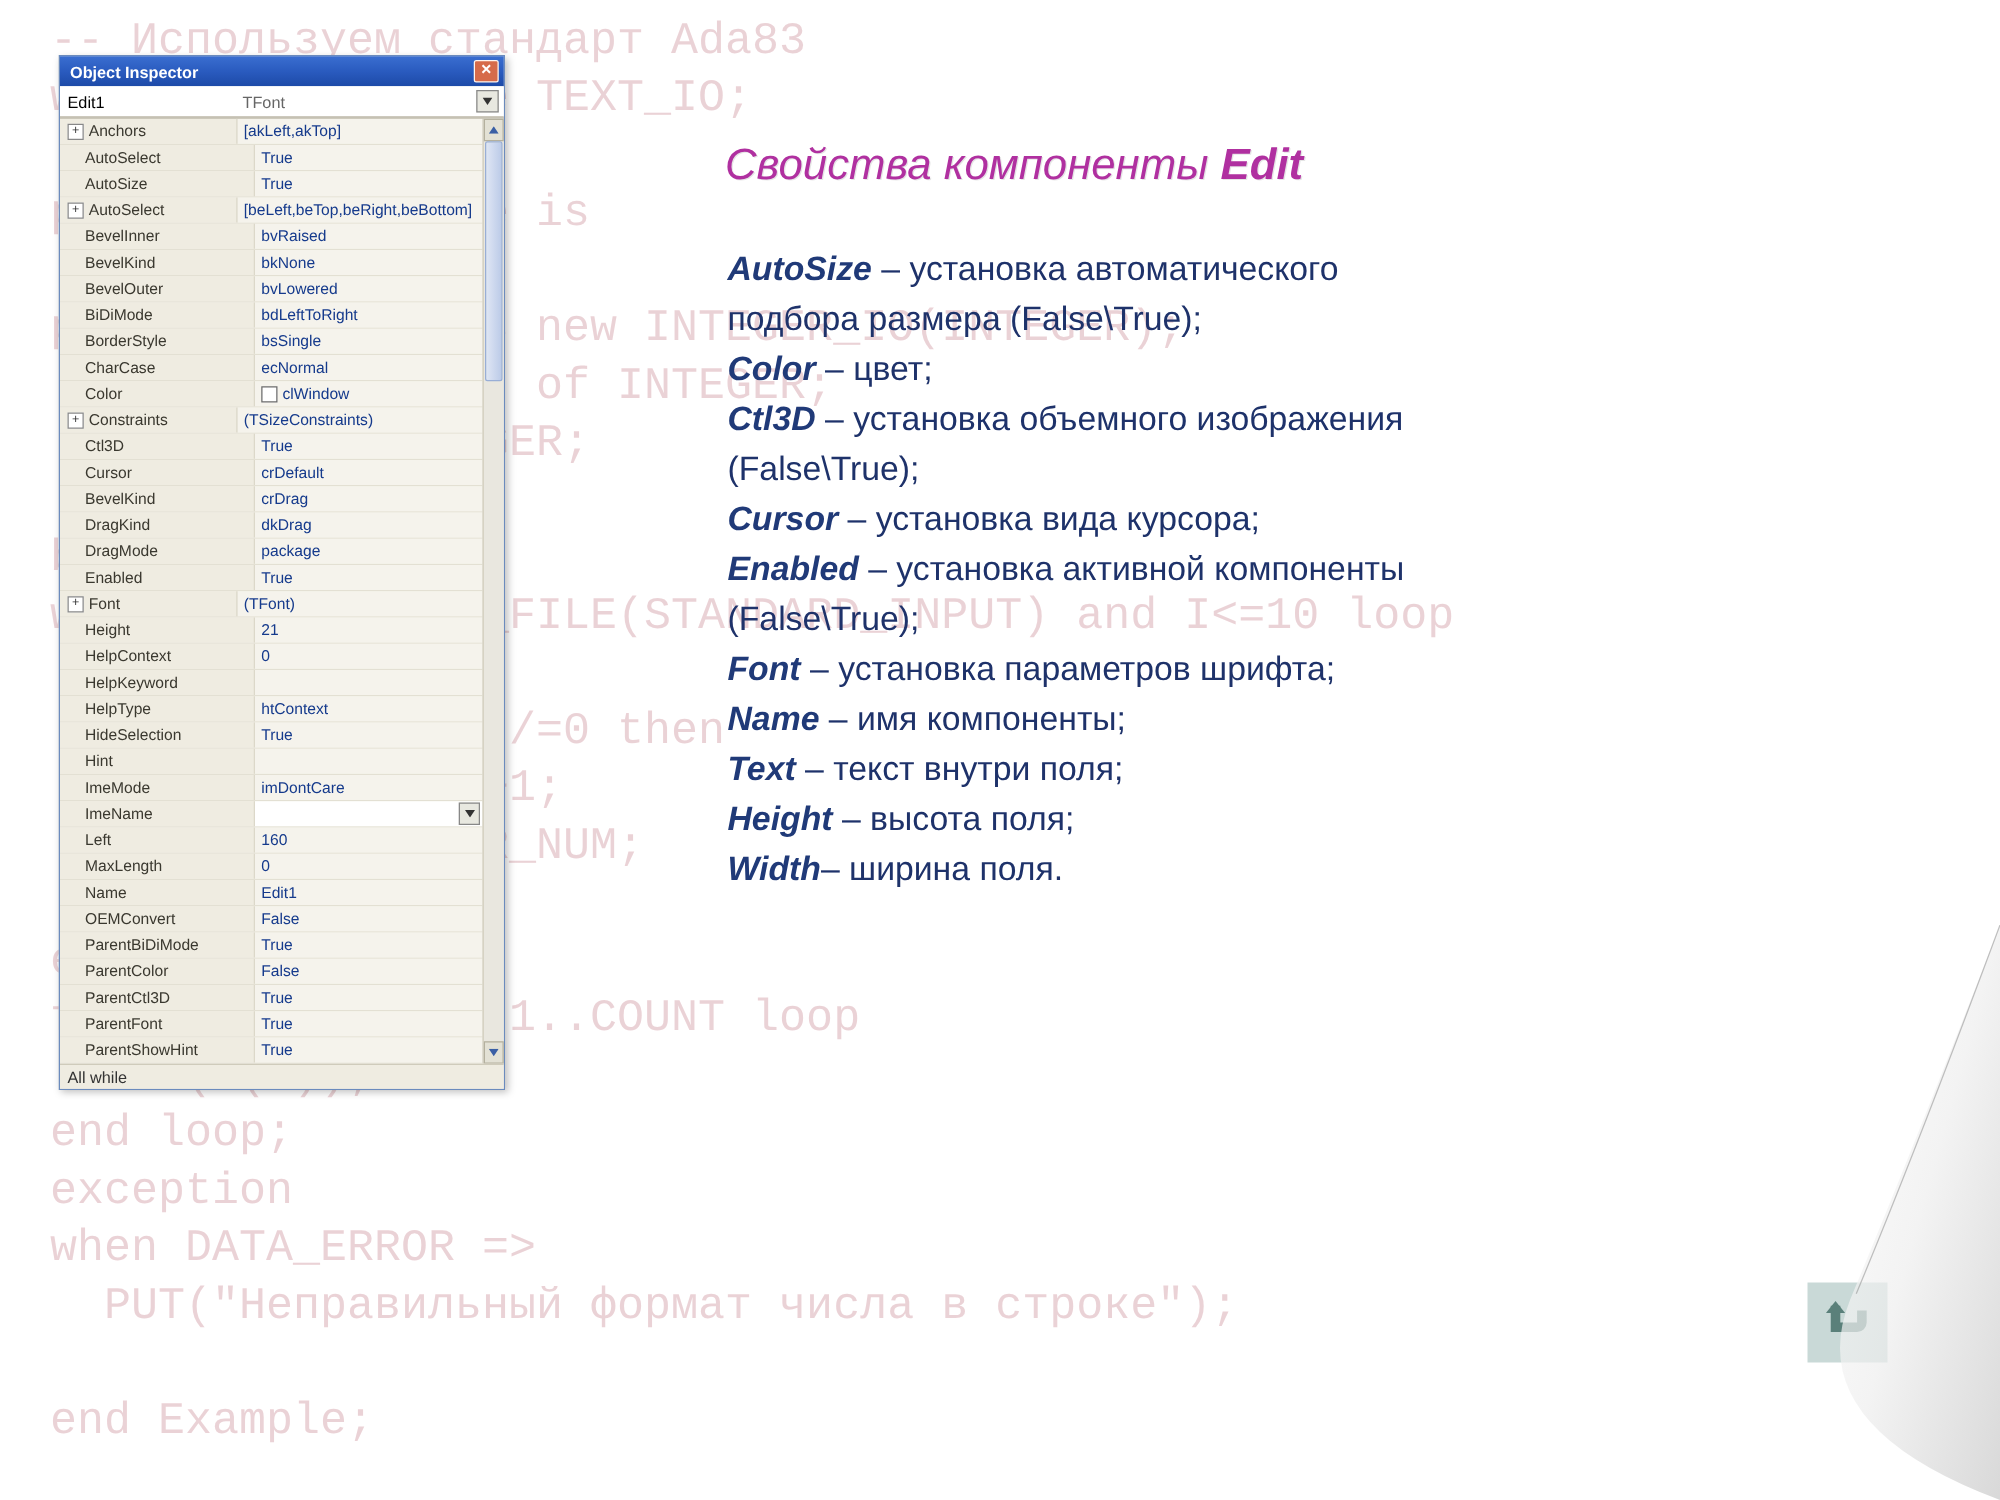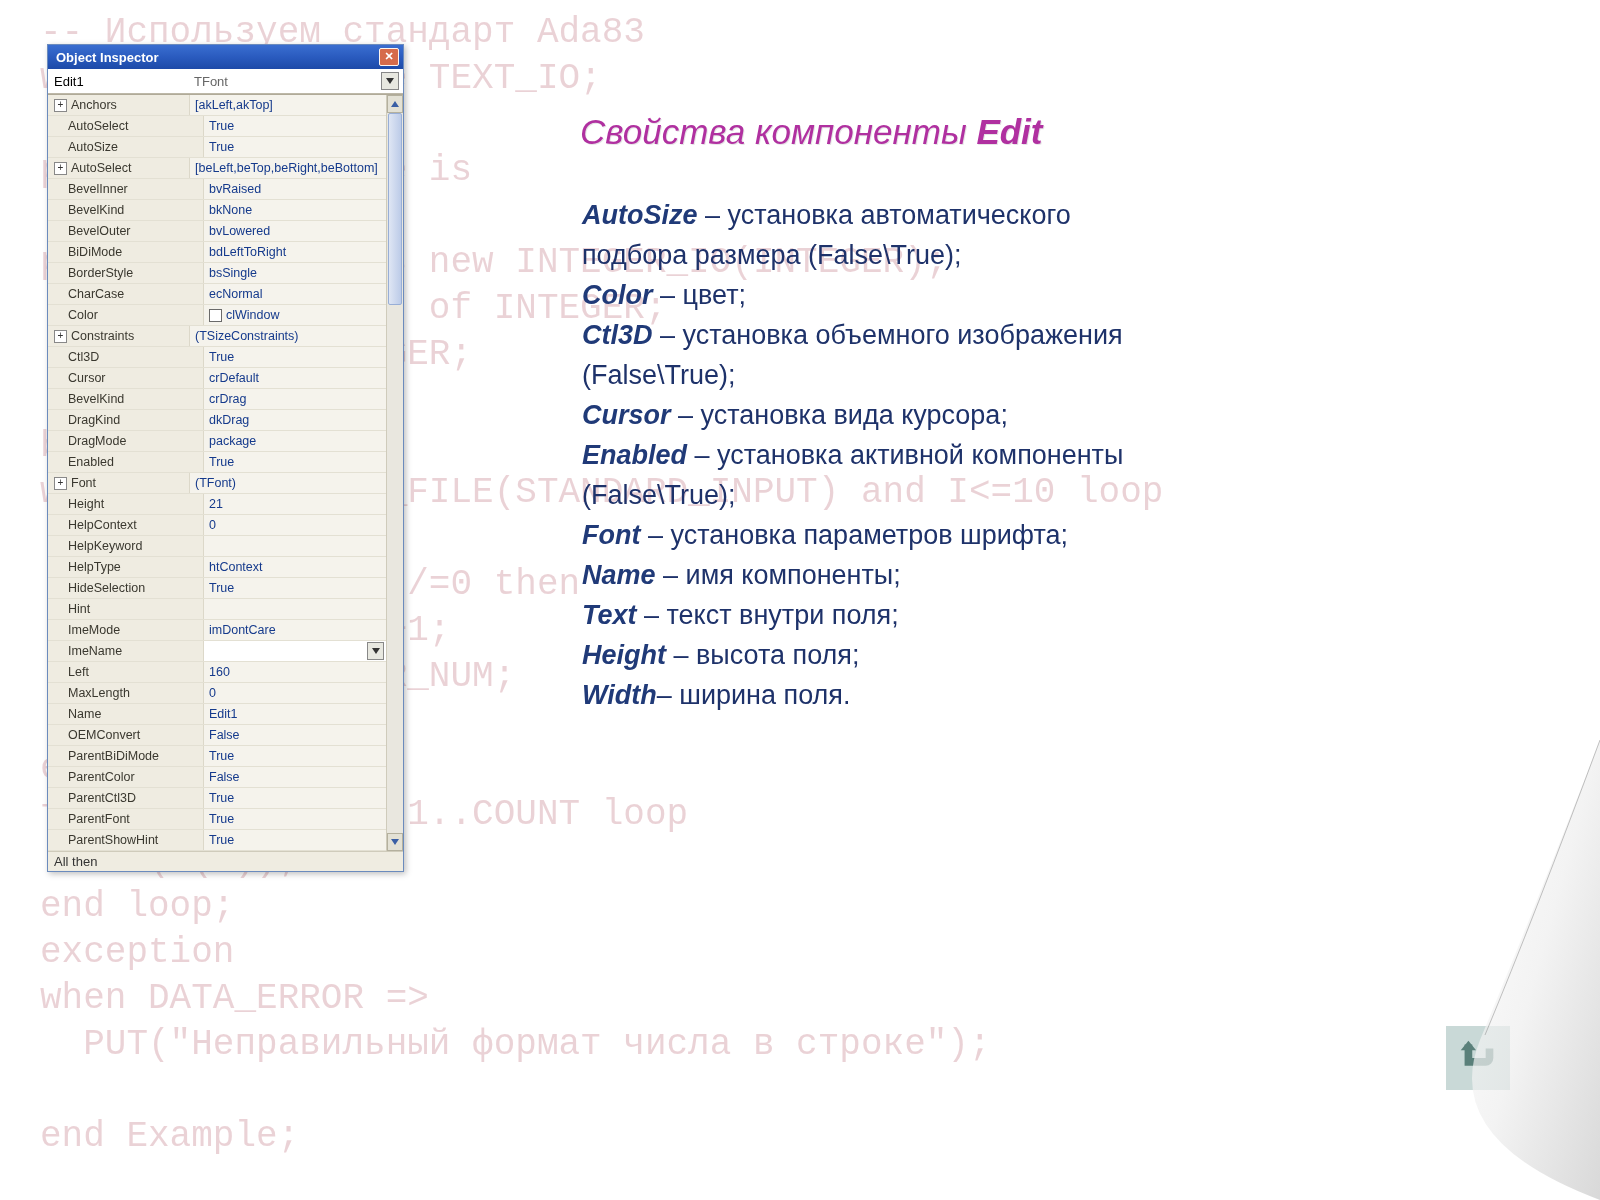--- a/index.html
+++ b/index.html
@@ -611,21 +611,21 @@
         <div class="scrollthumb"></div>
       </div>
       <div class="scrollbtn">
         <svg viewBox="0 0 8 6">
             <path d="M0 0 L8 0 L4 6 Z"></path>
           </svg>
       </div>
     </div>
   </div>
 
-  <div class="footer">All then</div>
+  <div class="footer">All while</div>
 </div>
 
 <div class="heading">
   <span>Свойства компоненты </span><span class="strong">Edit</span>
 </div>
 
 <div class="body" id="body-list"><span><span class="term">AutoSize</span><span class="plain"> – установка автоматического подбора размера (False\True);</span></span><br><span><span class="term">Color</span><span class="plain"> – цвет;</span></span><br><span><span class="term">Ctl3D</span><span class="plain"> – установка объемного изображения (False\True);</span></span><br><span><span class="term">Cursor</span><span class="plain"> – установка вида курсора;</span></span><br><span><span class="term">Enabled</span><span class="plain"> – установка активной компоненты (False\True);</span></span><br><span><span class="term">Font</span><span class="plain"> – установка параметров шрифта;</span></span><br><span><span class="term">Name</span><span class="plain"> – имя компоненты;</span></span><br><span><span class="term">Text</span><span class="plain"> – текст внутри поля;</span></span><br><span><span class="term">Height</span><span class="plain"> – высота поля;</span></span><br><span><span class="term">Width</span><span class="plain">– ширина поля.</span></span><br></div>
 
 <div class="backicon">
   <svg viewBox="0 0 48 48">

